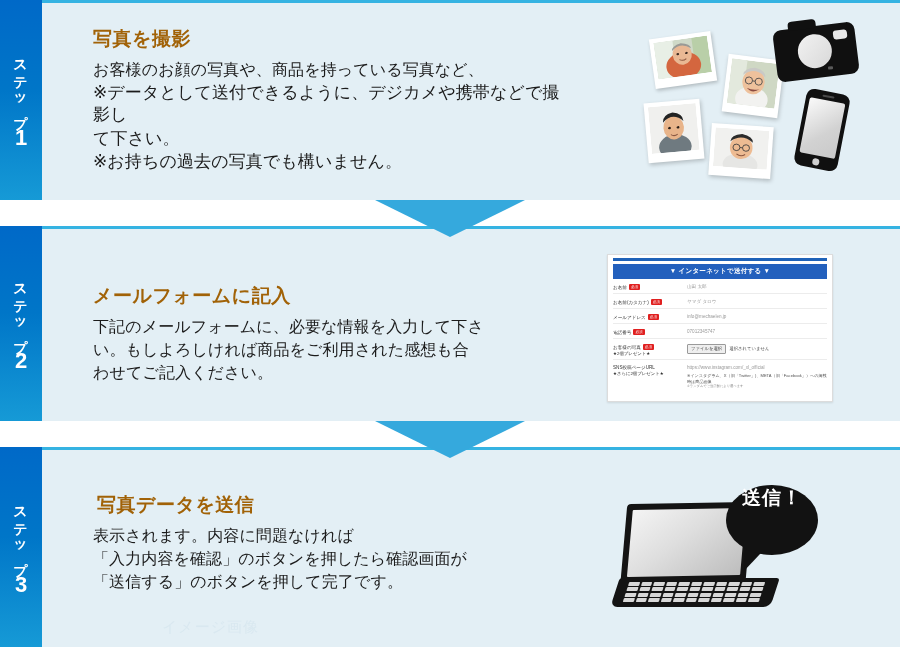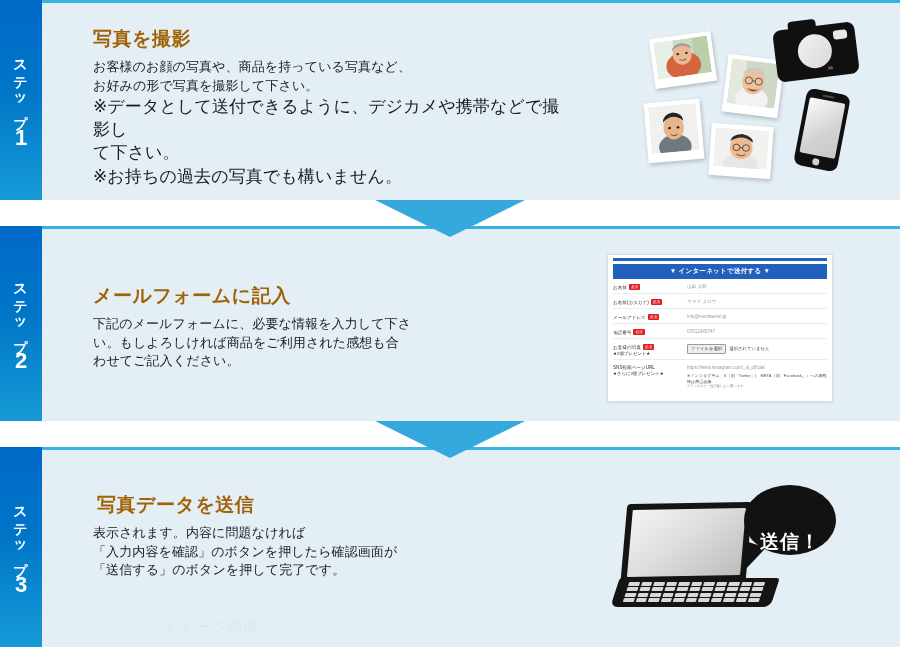--- a/index.html
+++ b/index.html
@@ -59,21 +59,21 @@
   .step-title{
     color:#a16207;
     font-size:19px;
     font-weight:bold;
     letter-spacing:0.5px;
     line-height:1.2;
     margin-bottom:7px;
   }
   .step-body{
     color:#1b1b1b;
-    font-size:13px;
+    font-size:16px;
     line-height:1.45;
     letter-spacing:0.1px;
   }
   .step-note{
     color:#1b1b1b;
     font-size:17px;
     line-height:1.32;
     letter-spacing:0.1px;
     margin-top:1px;
   }
@@ -279,26 +279,26 @@
     width:136px; height:20px;
     transform:skewX(-18deg);
     display:grid;
     grid-template-columns:repeat(11,1fr);
     grid-template-rows:repeat(4,1fr);
     gap:1.6px;
   }
   .keys i{ background:#d8d8d8; border-radius:0.8px; display:block; }
   .bubble{
     position:absolute;
-    left:134px; top:0px;
+    left:116px; top:0px;
     width:92px; height:70px;
     background:#121212;
     border-radius:50%;
     display:flex;
-    align-items:flex-end;
+    align-items:flex-start;
     justify-content:center;
   }
   .bubble span{
     color:#ffffff;
     font-size:19px;
     font-weight:bold;
     letter-spacing:1px;
   }
   .bubble-tail{
     position:absolute;
@@ -323,21 +323,20 @@
   <div class="sidebar">
     <div class="sidebar-label">
       <span class="sidebar-word">ステップ</span>
       <span class="sidebar-num">1</span>
     </div>
   </div>
   <div class="content">
     <div class="step-text" style="left:51px;top:25px;width:480px;">
       <div class="step-title">写真を撮影</div>
       <div class="step-body">お客様のお顔の写真や、商品を持っている写真など、</div>
-      <div class="step-body">お好みの形で写真を撮影して下さい。</div>
       <div class="step-note">※データとして送付できるように、デジカメや携帯などで撮影し</div>
       <div class="step-note">て下さい。</div>
       <div class="step-note">※お持ちの過去の写真でも構いません。</div>
     </div>
 
     <div class="collage">
 
       <div class="photo" style="left:20px;top:22px;width:62px;height:50px;transform:rotate(-8deg);">
         <div class="pic">
           <svg class="face" viewBox="0 0 62 46" preserveAspectRatio="none">

